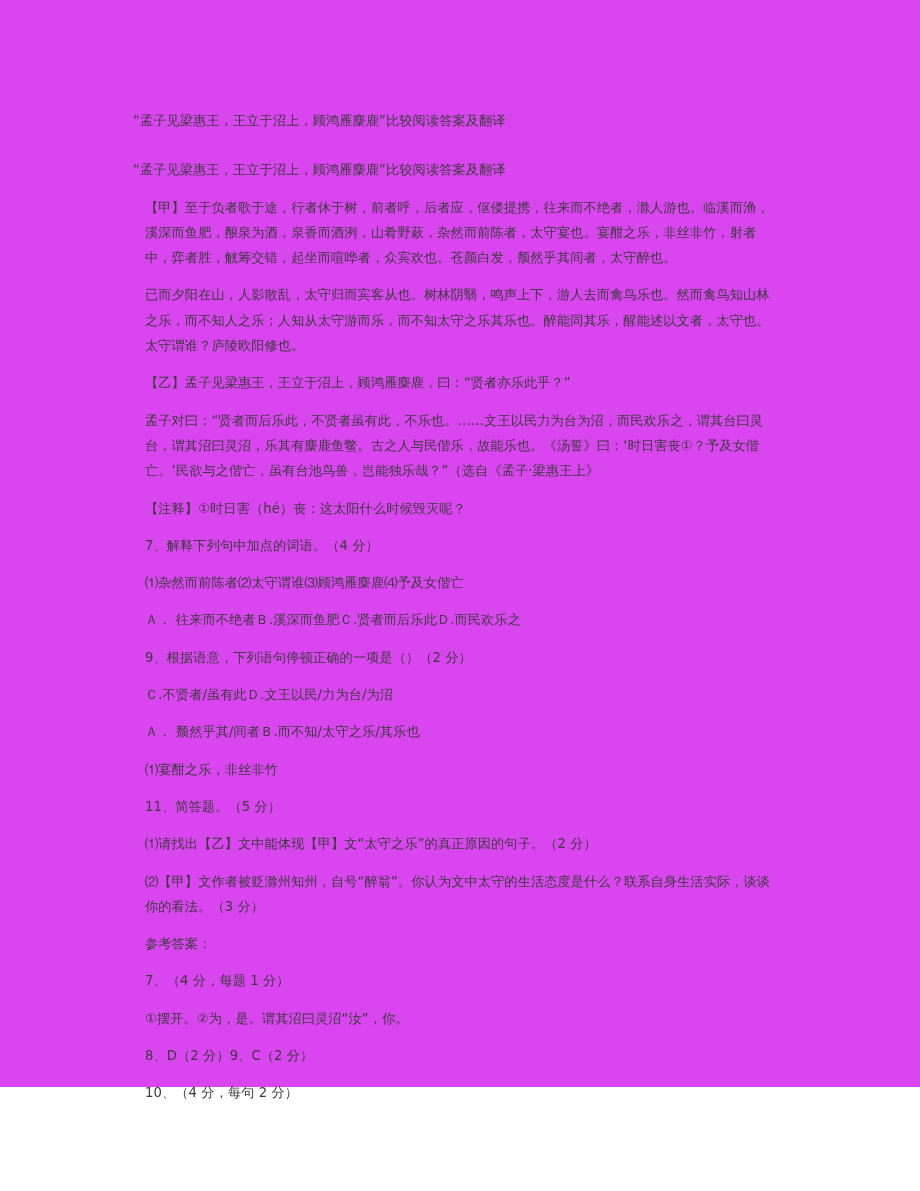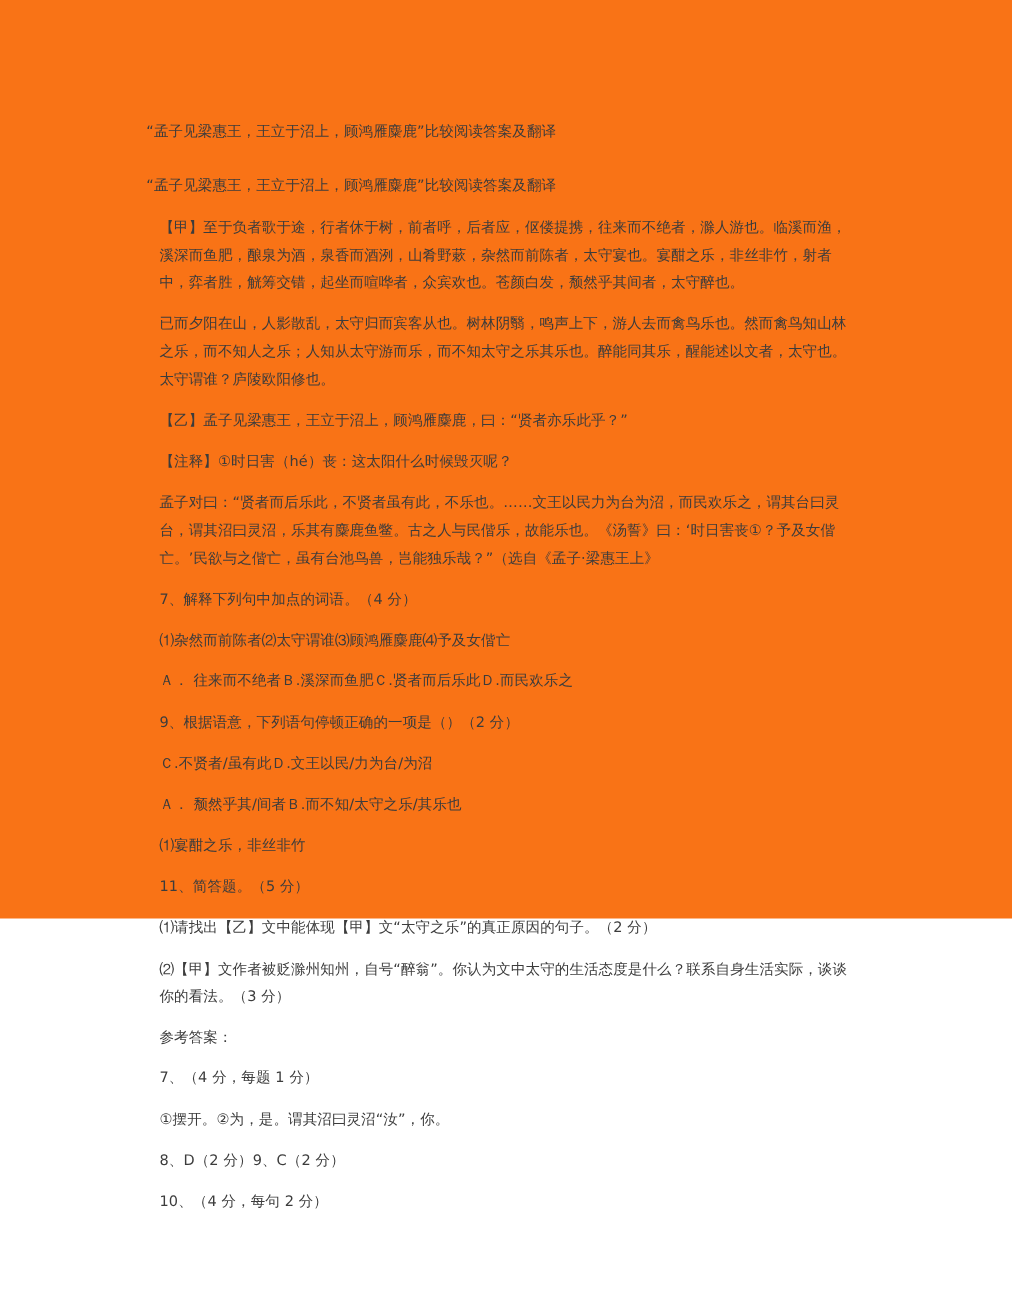--- a/index.html
+++ b/index.html
@@ -13,22 +13,22 @@
     position: relative;
     font-family: "DejaVu Sans", "Liberation Sans", sans-serif;
     color: #3c3c3c;
     overflow: hidden;
   }
   .page {
     position: absolute;
     left: 0;
     top: 0;
     width: 920px;
-    height: 835px;
-    background: #f97316;
+    height: 1087px;
+    background: #d946ef;
     text-decoration: underline;
   }
   .doc {
     position: absolute;
     left: 133px;
     top: 108px;
     width: 656px;
   }
   .line {
     font-size: 13.2px;
@@ -58,22 +58,22 @@
 <div class="page">
   <div class="doc">
 
     <div class="title-line">“孟子见梁惠王，王立于沼上，顾鸿雁麋鹿”比较阅读答案及翻译</div>
     <div class="title-gap"></div>
     <div class="title-line">“孟子见梁惠王，王立于沼上，顾鸿雁麋鹿”比较阅读答案及翻译</div>
 
     <div class="line para">【甲】至于负者歌于途，行者休于树，前者呼，后者应，伛偻提携，往来而不绝者，滁人游也。临溪而渔，溪深而鱼肥，酿泉为酒，泉香而酒洌，山肴野蔌，杂然而前陈者，太守宴也。宴酣之乐，非丝非竹，射者中，弈者胜，觥筹交错，起坐而喧哗者，众宾欢也。苍颜白发，颓然乎其间者，太守醉也。</div>
     <div class="line para">已而夕阳在山，人影散乱，太守归而宾客从也。树林阴翳，鸣声上下，游人去而禽鸟乐也。然而禽鸟知山林之乐，而不知人之乐；人知从太守游而乐，而不知太守之乐其乐也。醉能同其乐，醒能述以文者，太守也。太守谓谁？庐陵欧阳修也。</div>
     <div class="line para">【乙】孟子见梁惠王，王立于沼上，顾鸿雁麋鹿，曰：“贤者亦乐此乎？”</div>
+    <div class="line para">孟子对曰：“贤者而后乐此，不贤者虽有此，不乐也。……文王以民力为台为沼，而民欢乐之，谓其台曰灵台，谓其沼曰灵沼，乐其有麋鹿鱼鳖。古之人与民偕乐，故能乐也。《汤誓》曰：‘时日害丧①？予及女偕亡。’民欲与之偕亡，虽有台池鸟兽，岂能独乐哉？”（选自《孟子·梁惠王上》</div>
     <div class="line para">【注释】①时日害（hé）丧：这太阳什么时候毁灭呢？</div>
-    <div class="line para">孟子对曰：“贤者而后乐此，不贤者虽有此，不乐也。……文王以民力为台为沼，而民欢乐之，谓其台曰灵台，谓其沼曰灵沼，乐其有麋鹿鱼鳖。古之人与民偕乐，故能乐也。《汤誓》曰：‘时日害丧①？予及女偕亡。’民欲与之偕亡，虽有台池鸟兽，岂能独乐哉？”（选自《孟子·梁惠王上》</div>
 
     <div class="line para">7、解释下列句中加点的词语。（4 分）</div>
     <div class="line para">⑴杂然而前陈者⑵太守谓谁⑶顾鸿雁麋鹿⑷予及女偕亡</div>
     <div class="line para">Ａ． 往来而不绝者Ｂ.溪深而鱼肥Ｃ.贤者而后乐此Ｄ.而民欢乐之</div>
     <div class="line para">9、根据语意，下列语句停顿正确的一项是（）（2 分）</div>
     <div class="line para">Ｃ.不贤者/虽有此Ｄ.文王以民/力为台/为沼</div>
     <div class="line para">Ａ． 颓然乎其/间者Ｂ.而不知/太守之乐/其乐也</div>
     <div class="line para">⑴宴酣之乐，非丝非竹</div>
     <div class="line para">11、简答题。（5 分）</div>
     <div class="line para">⑴请找出【乙】文中能体现【甲】文“太守之乐”的真正原因的句子。（2 分）</div>

